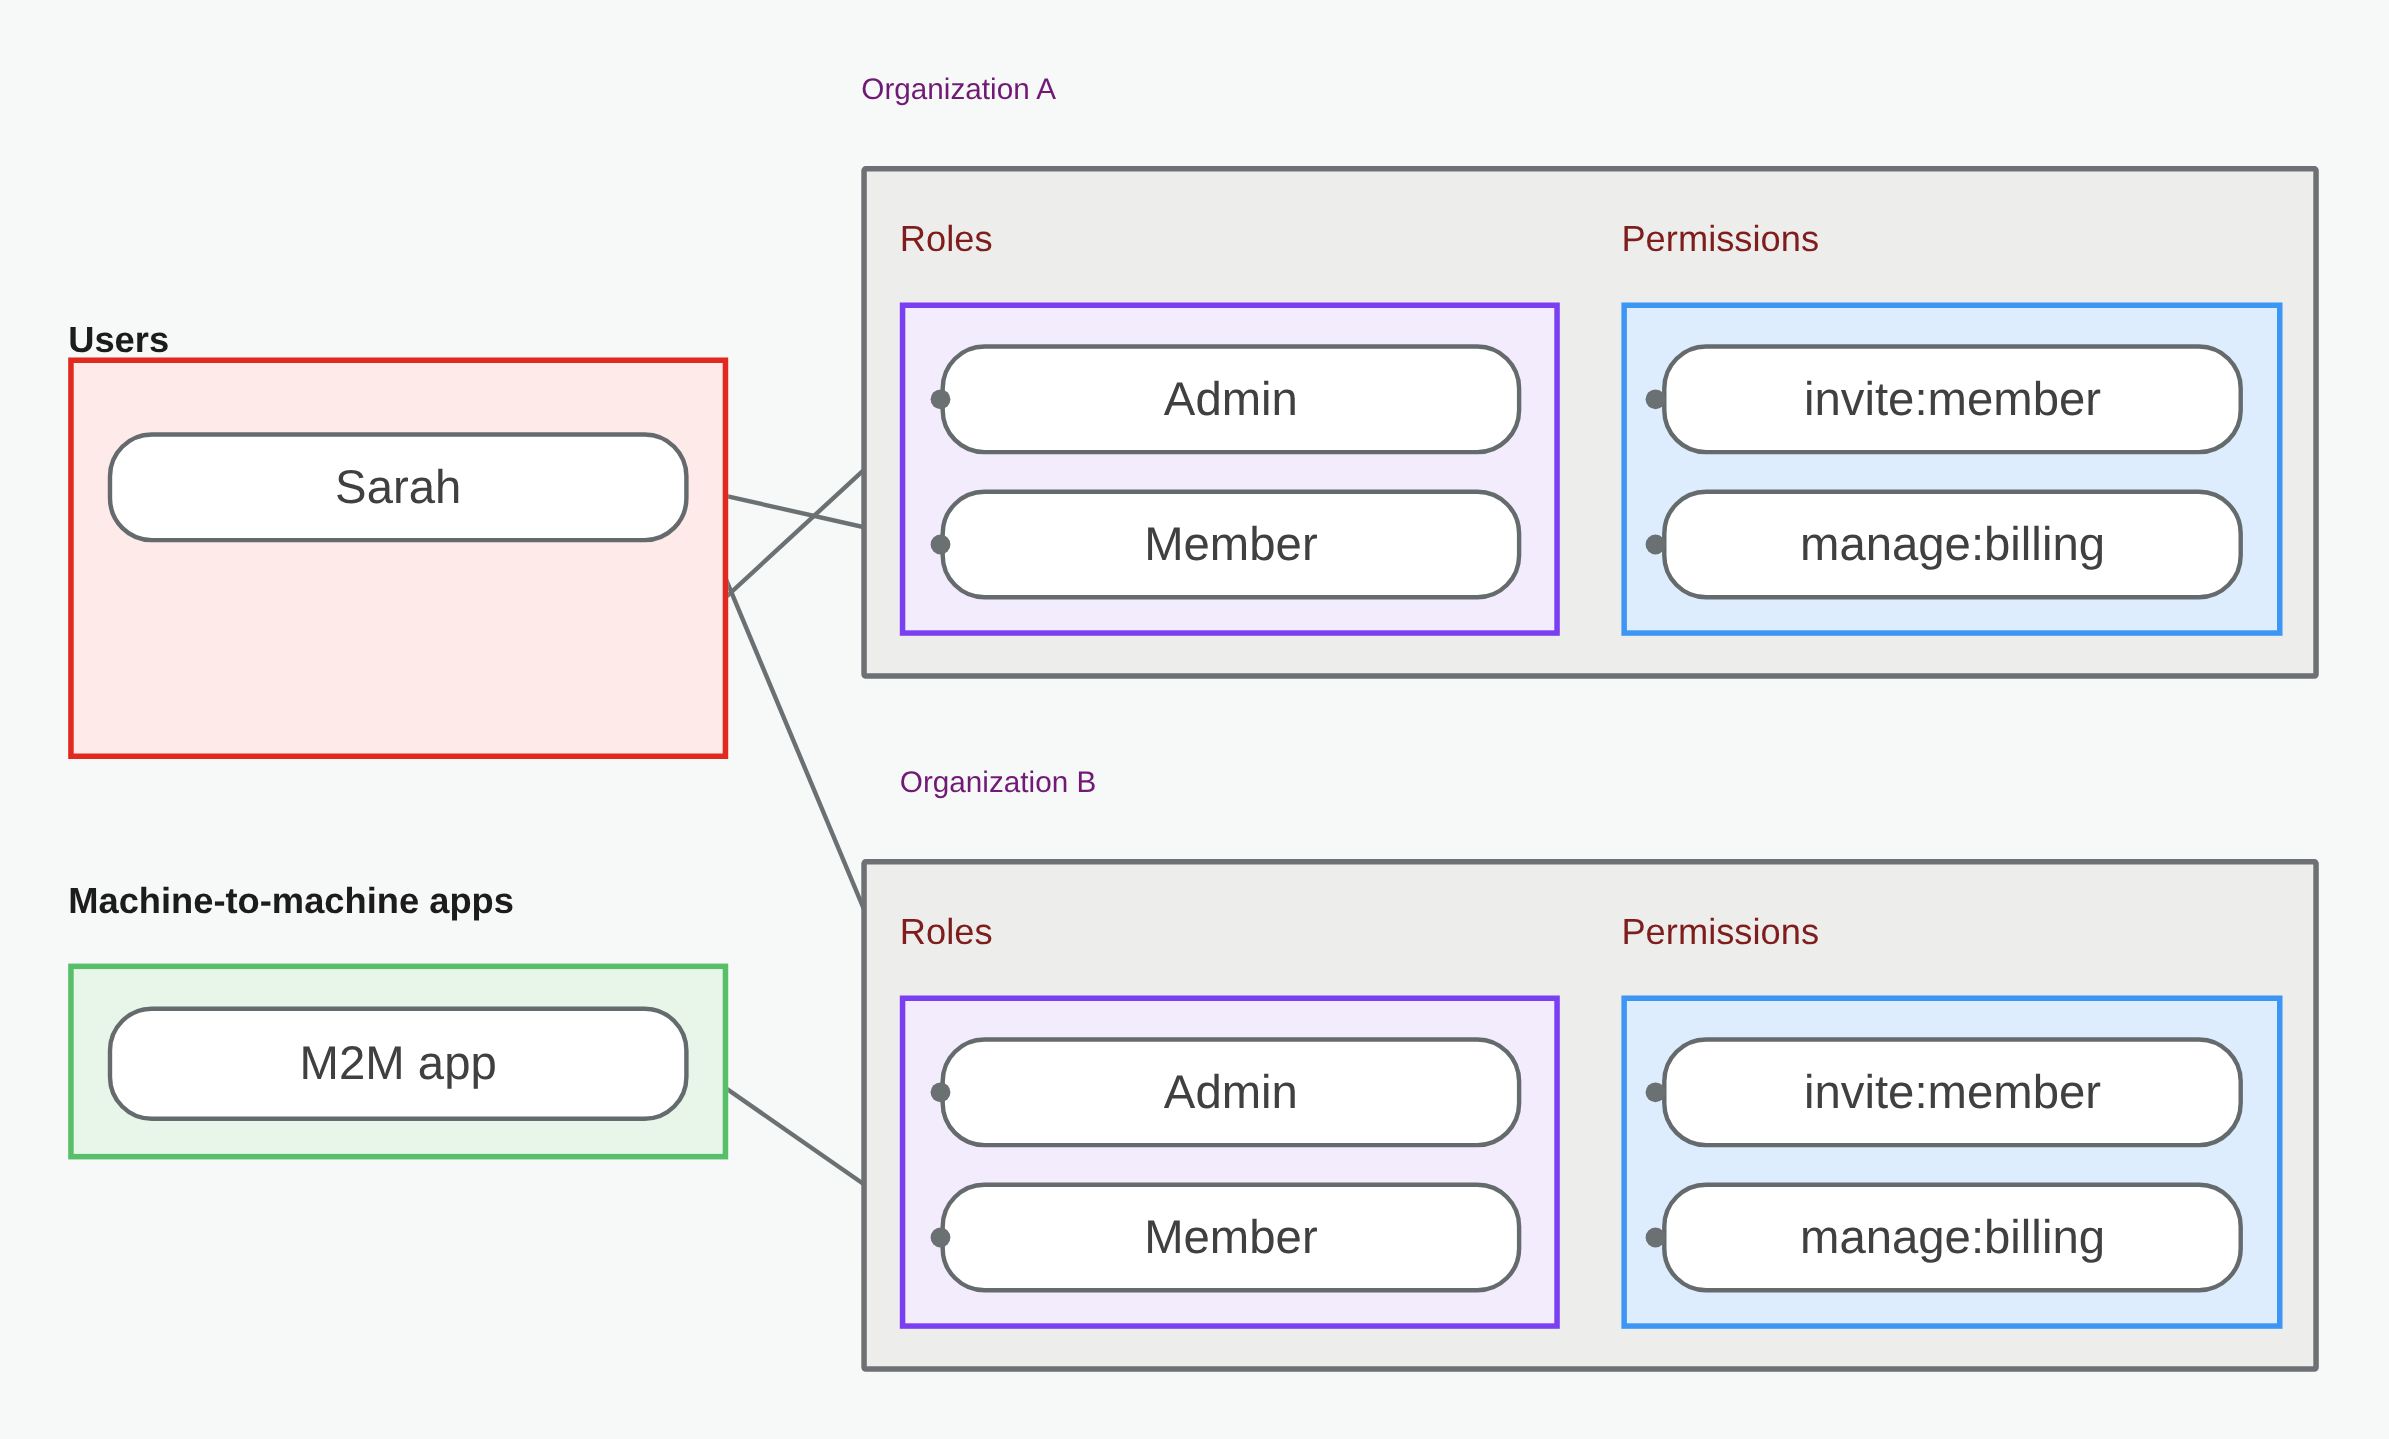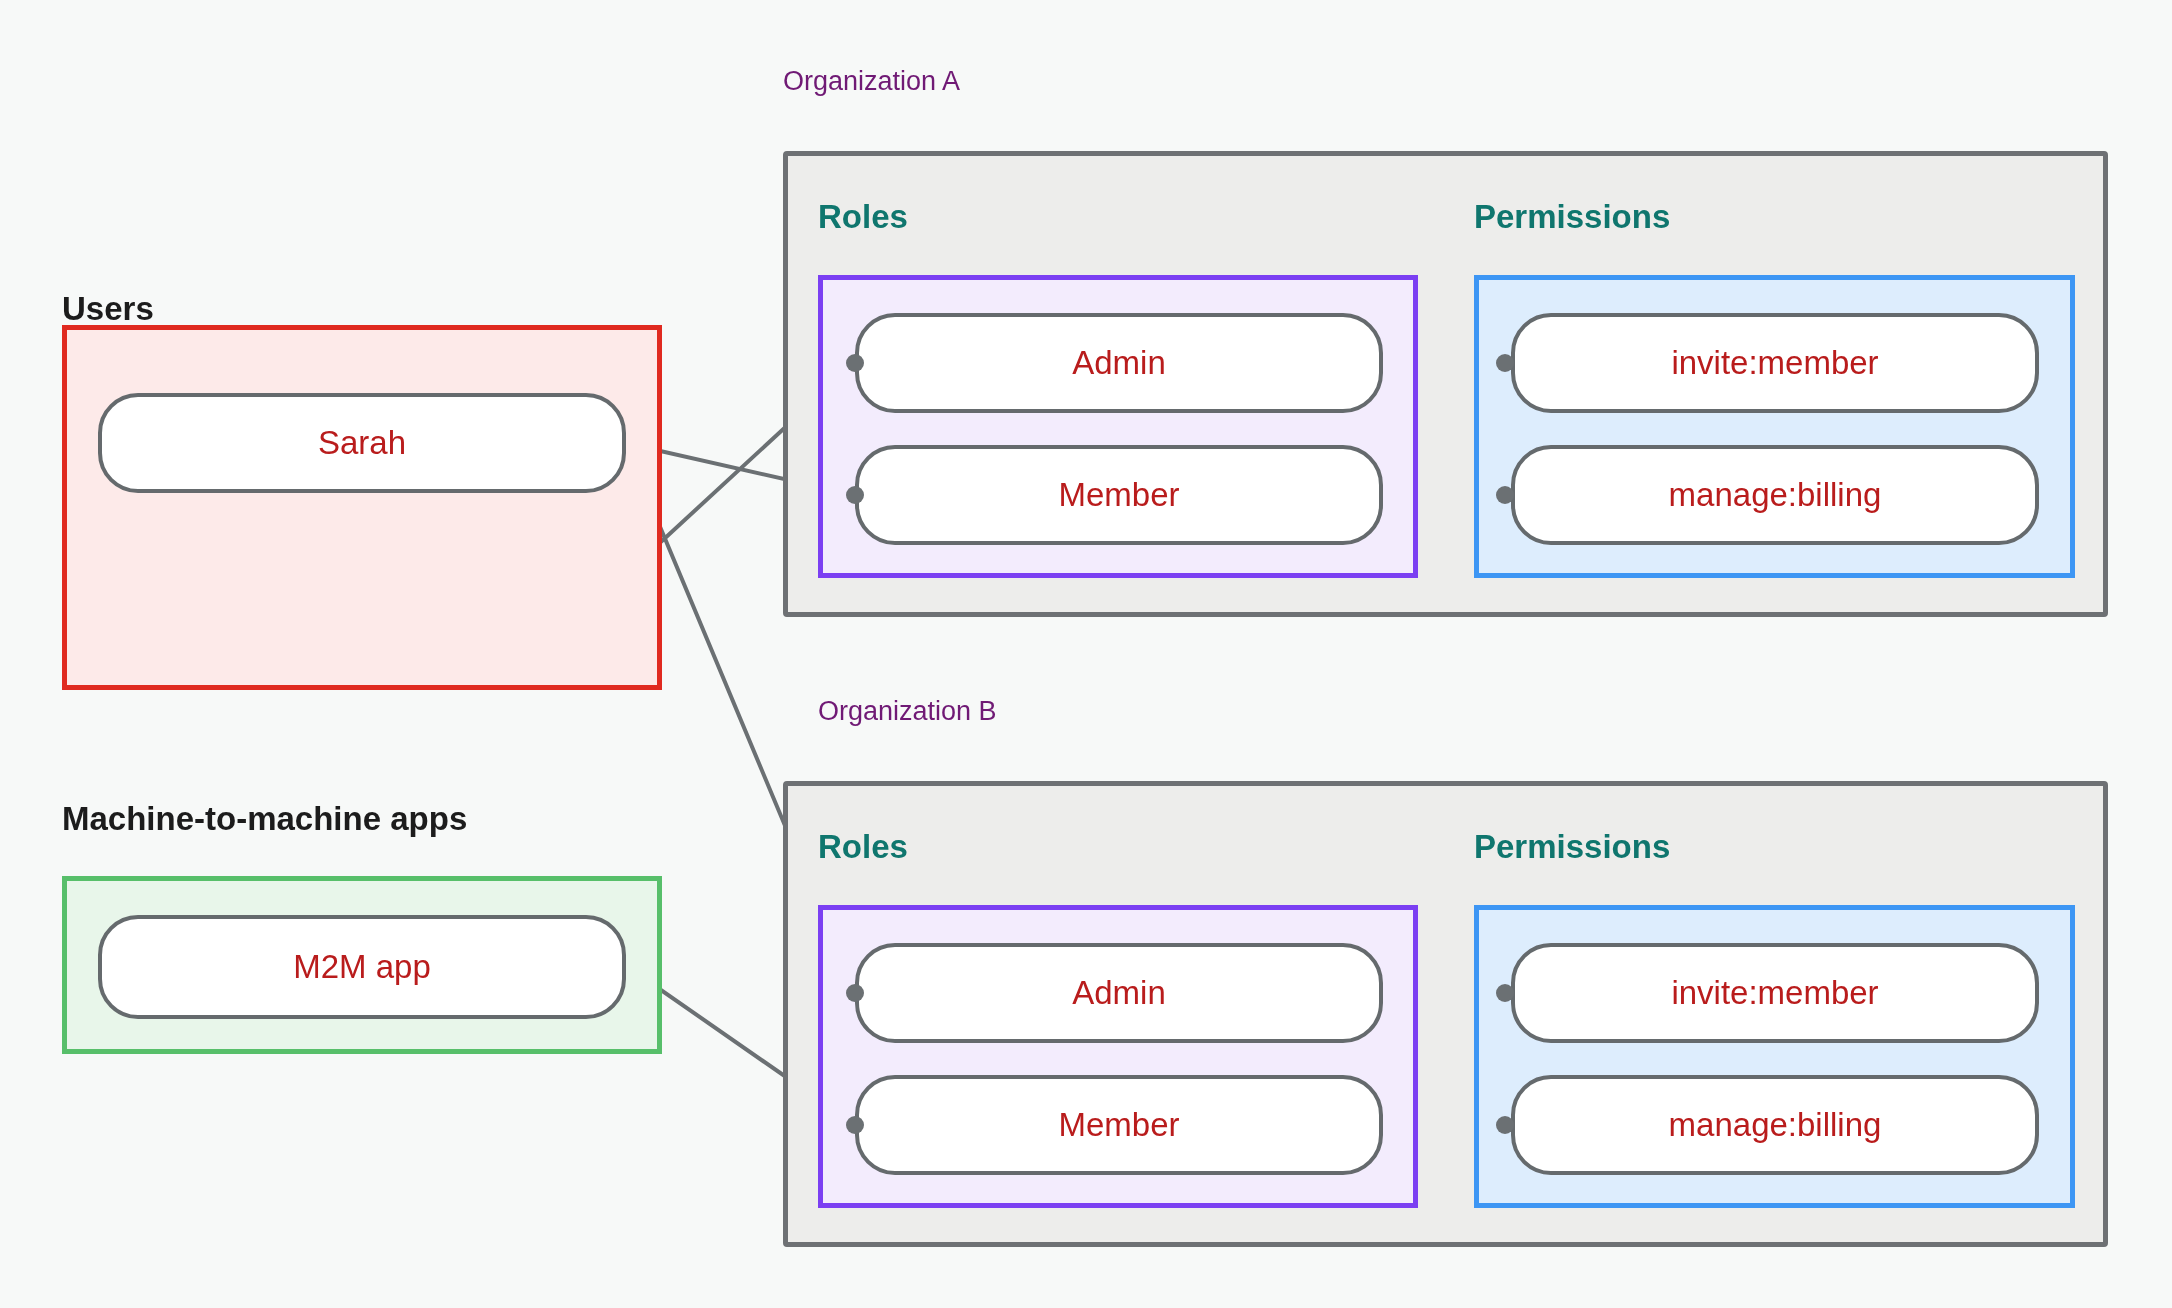--- a/index.html
+++ b/index.html
@@ -42,22 +42,22 @@
     position: absolute;
     font-size: 27px;
     font-weight: 400;
     color: #701a75;
     white-space: nowrap;
     z-index: 4;
   }
   .inner-label {
     position: absolute;
     font-size: 33px;
-    font-weight: 700;
-    color: #0f766e;
+    font-weight: 400;
+    color: #7f1d1d;
     white-space: nowrap;
     z-index: 4;
   }
 
   
   .box {
     position: absolute;
     box-sizing: border-box;
     z-index: 2;
   }
@@ -86,22 +86,22 @@
   
   .pill {
     position: absolute;
     box-sizing: border-box;
     background: #ffffff;
     border: 4px solid #656a6d;
     border-radius: 40px;
     display: flex;
     align-items: center;
     justify-content: center;
-    font-size: 33px;
-    color: #b91c1c;
+    font-size: 43px;
+    color: #404040;
     z-index: 3;
     white-space: nowrap;
   }
 
   
   .dot {
     position: absolute;
     width: 18px;
     height: 18px;
     margin-left: -9px;

